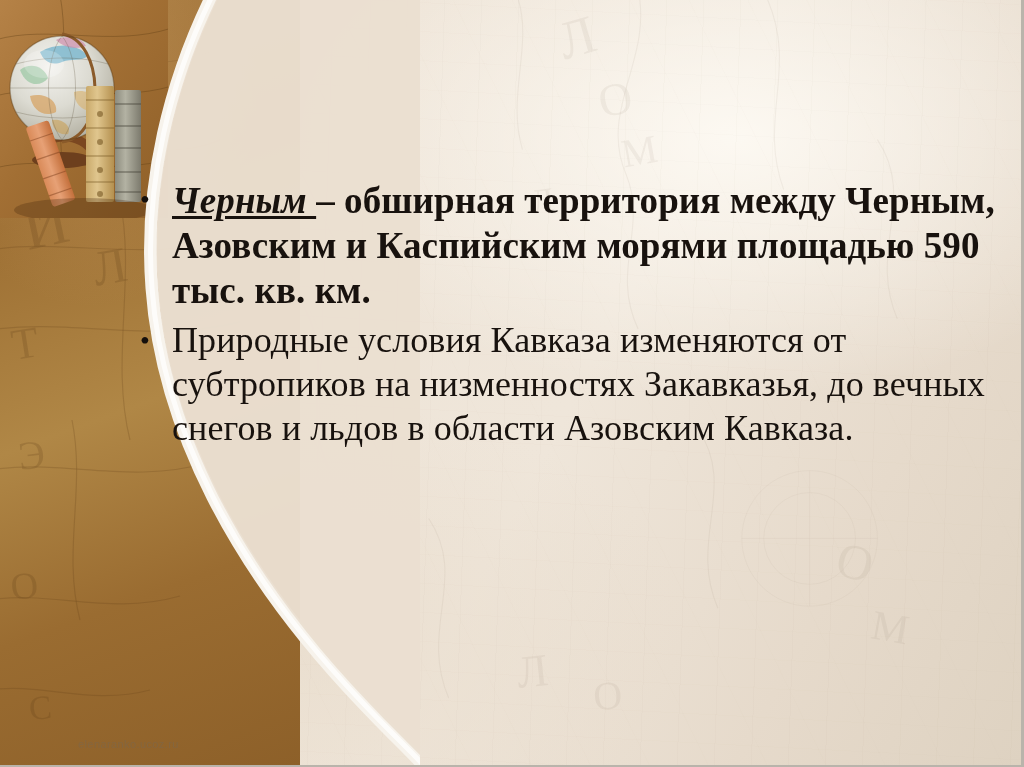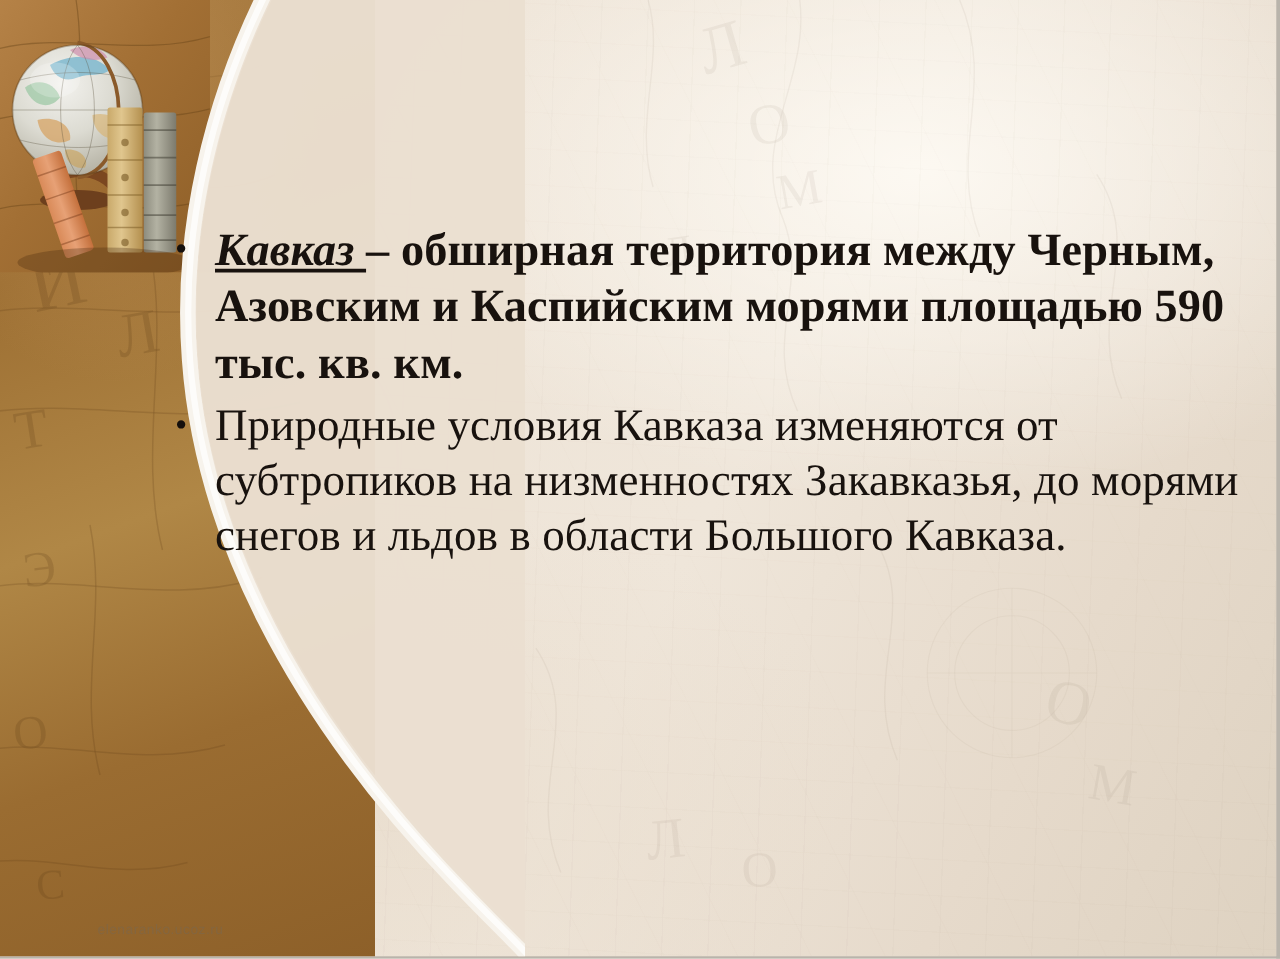--- a/index.html
+++ b/index.html
@@ -321,26 +321,26 @@
              L 432 -8 Z" fill="#eadfd1" opacity="0.97"></path>
     <path d="M220 -8 C 176 80, 150 184, 158 288 C 168 426, 240 568, 368 702 C 400 736, 420 754, 432 768
              L 432 -8 Z" fill="url(#none)" opacity="0"></path>
   </svg>
 
   <div class="content">
 
     <div class="bullet-row b1">
       <div class="bullet-dot">•</div>
       <div class="bullet-text">
-        <span class="lead">Кавказ </span><span>– обширная территория между Черным, Азовским и Каспийским морями площадью 590 тыс. кв. км.</span>
+        <span class="lead">Черным </span><span>– обширная территория между Черным, Азовским и Каспийским морями площадью 590 тыс. кв. км.</span>
       </div>
     </div>
 
     <div class="bullet-row b2">
       <div class="bullet-dot">•</div>
-      <div class="bullet-text">Природные условия Кавказа изменяются от субтропиков на низменностях Закавказья, до морями снегов и льдов в области Большого Кавказа.</div>
+      <div class="bullet-text">Природные условия Кавказа изменяются от субтропиков на низменностях Закавказья, до вечных снегов и льдов в области Азовским Кавказа.</div>
     </div>
 
   </div>
 
   <div class="watermark">elenaranko.ucoz.ru</div>
 
 </div>
 
 </body></html>

